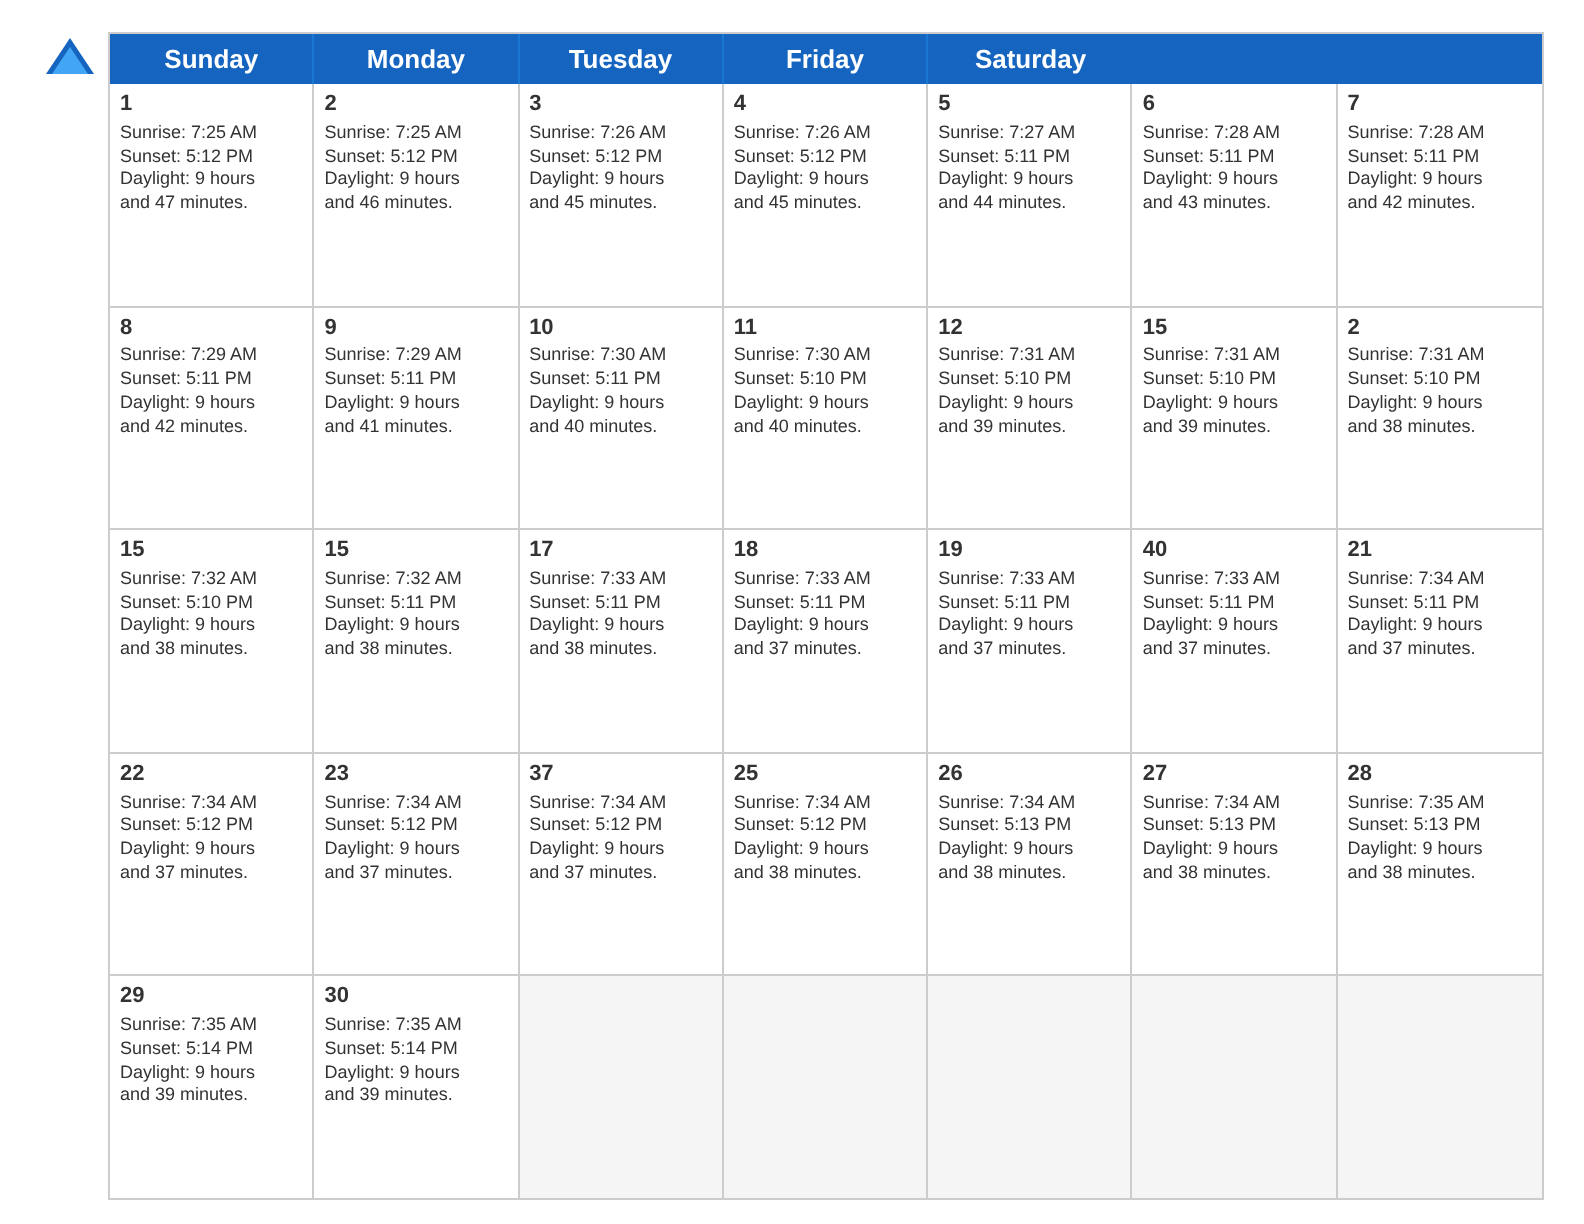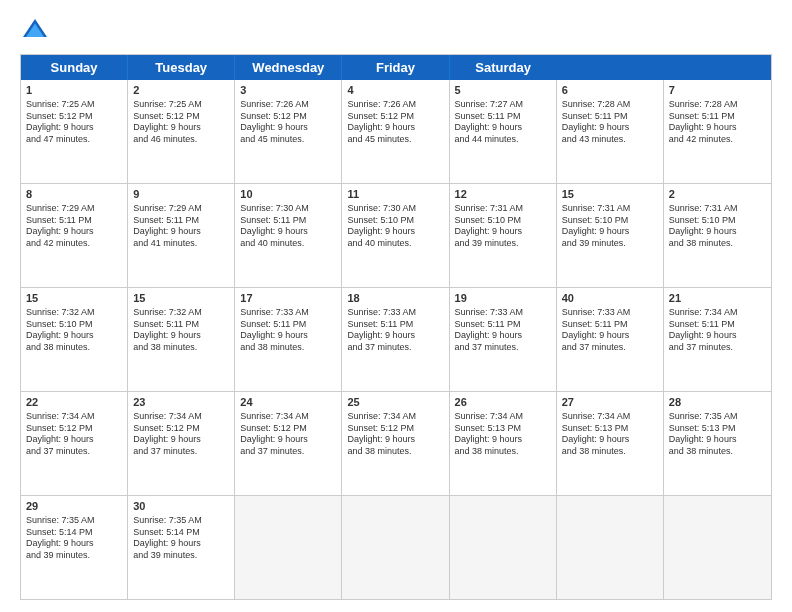--- a/index.html
+++ b/index.html
@@ -8,21 +8,21 @@
       background: #fff;
       width: 792px;
       height: 612px;
       overflow: hidden;
     }
     .page {
       width: 792px;
       height: 612px;
       padding: 16px 20px 12px 20px;
       display: flex;
-      flex-direction: column;
+      flex-direction: row;
     }
     .header {
       display: flex;
       justify-content: space-between;
       align-items: flex-start;
       margin-bottom: 8px;
     }
     .logo {
       display: flex;
       align-items: center;
@@ -130,22 +130,22 @@
     </div>
     <div class="title-block">
       <div class="month-title"></div>
       <div class="subtitle"></div>
     </div>
   </div>
 
   <div class="calendar">
     <div class="cal-header">
     <div class="cal-header-cell">Sunday</div>
+        <div class="cal-header-cell">Monday</div>
         <div class="cal-header-cell">Tuesday</div>
-        <div class="cal-header-cell">Wednesday</div>
         <div class="cal-header-cell">Friday</div>
         <div class="cal-header-cell">Saturday</div>
       </div>
     <div class="cal-body">
     <div class="cal-row">
           <div class="cal-cell">
             <div class="day-number">1</div>
             <div class="cell-info" style="white-space: pre-line;">Sunrise: 7:25 AM
 Sunset: 5:12 PM
 Daylight: 9 hours
@@ -305,21 +305,21 @@
 and 37 minutes.</div>
           </div>
           <div class="cal-cell">
             <div class="day-number">23</div>
             <div class="cell-info" style="white-space: pre-line;">Sunrise: 7:34 AM
 Sunset: 5:12 PM
 Daylight: 9 hours
 and 37 minutes.</div>
           </div>
           <div class="cal-cell">
-            <div class="day-number">24</div>
+            <div class="day-number">37</div>
             <div class="cell-info" style="white-space: pre-line;">Sunrise: 7:34 AM
 Sunset: 5:12 PM
 Daylight: 9 hours
 and 37 minutes.</div>
           </div>
           <div class="cal-cell">
             <div class="day-number">25</div>
             <div class="cell-info" style="white-space: pre-line;">Sunrise: 7:34 AM
 Sunset: 5:12 PM
 Daylight: 9 hours

